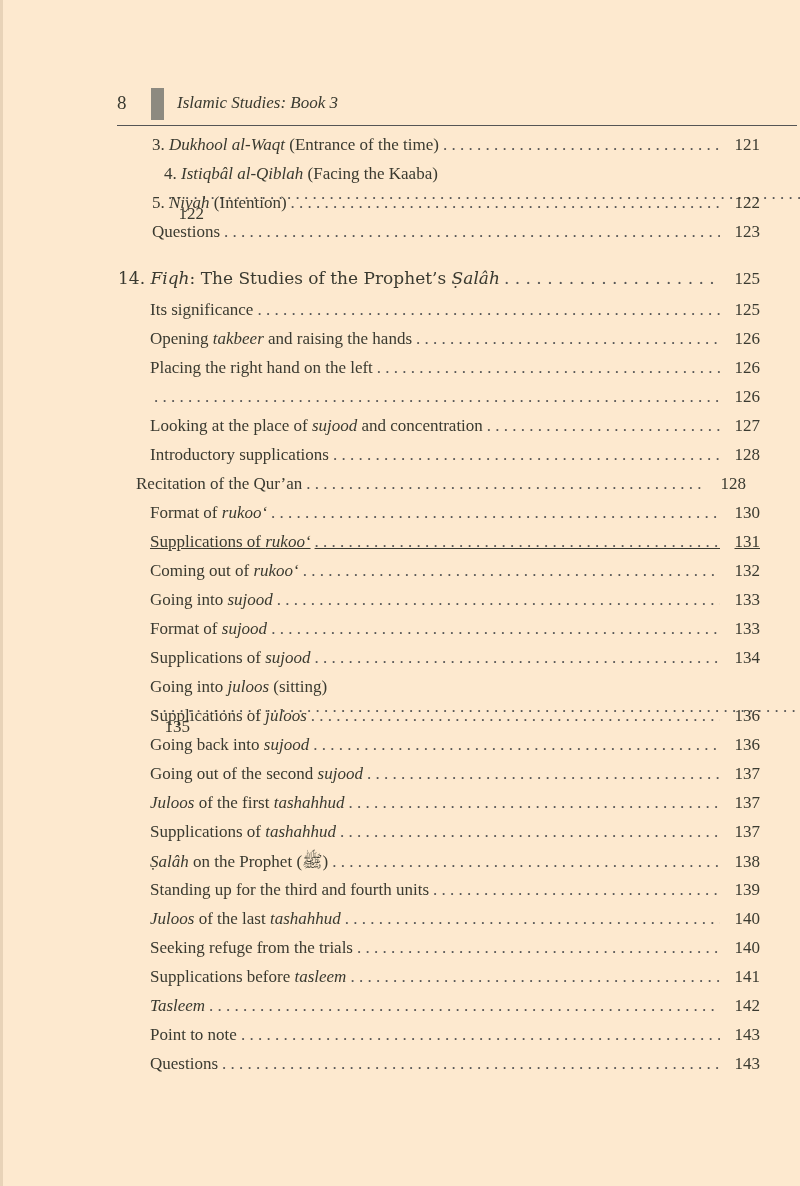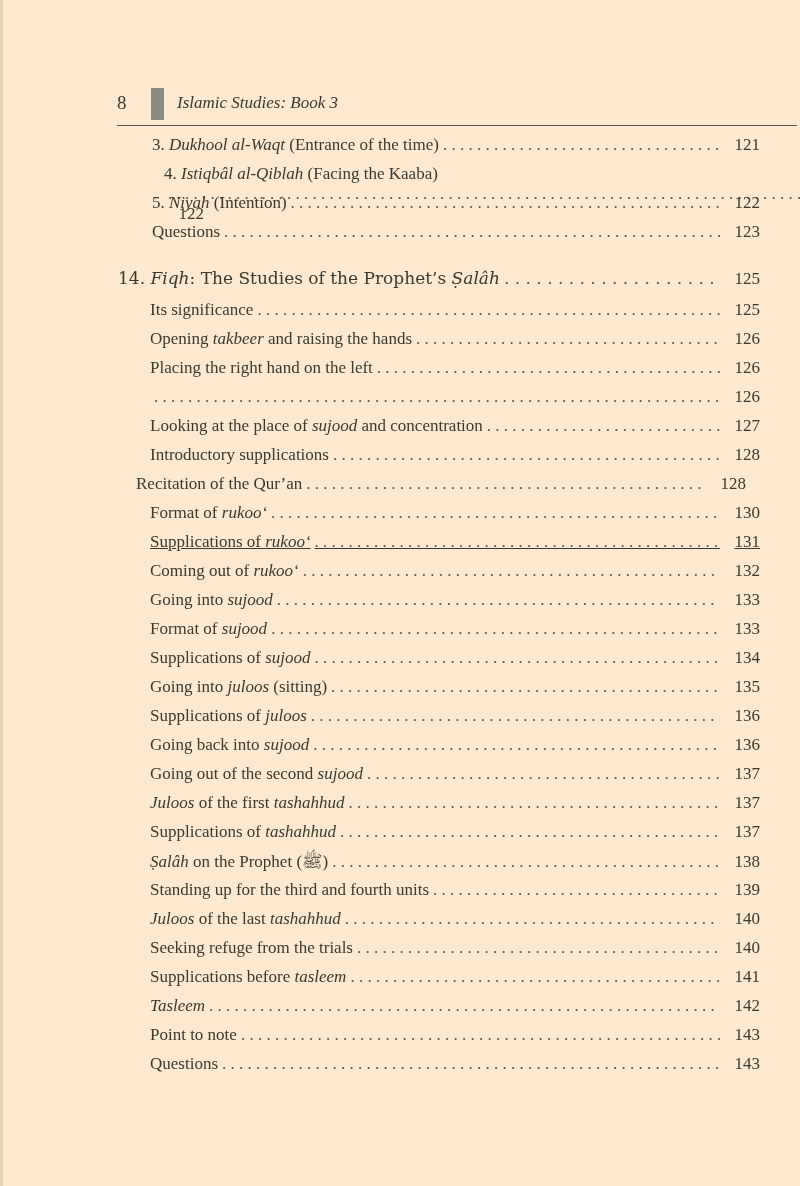--- a/index.html
+++ b/index.html
@@ -122,21 +122,21 @@
     <div class="row" style="top: 619px; left: 150px; width: 610px;">
       <span class="title"><span>Format of </span><i>sujood</i></span>
       <span class="leader"></span>
       <span class="pg">133</span>
     </div>
     <div class="row" style="top: 648px; left: 150px; width: 610px;">
       <span class="title"><span>Supplications of </span><i>sujood</i></span>
       <span class="leader"></span>
       <span class="pg">134</span>
     </div>
-    <div class="row" style="top: 677px; left: 150px; width: 610px;">
+    <div class="row" style="top: 677px; left: 150px; width: 610px; flex-direction: column;">
       <span class="title"><span>Going into </span><i>juloos</i><span> (sitting)</span></span>
       <span class="leader"></span>
       <span class="pg">135</span>
     </div>
     <div class="row" style="top: 706px; left: 150px; width: 610px;">
       <span class="title"><span>Supplications of </span><i>juloos</i></span>
       <span class="leader"></span>
       <span class="pg">136</span>
     </div>
     <div class="row" style="top: 735px; left: 150px; width: 610px;">

